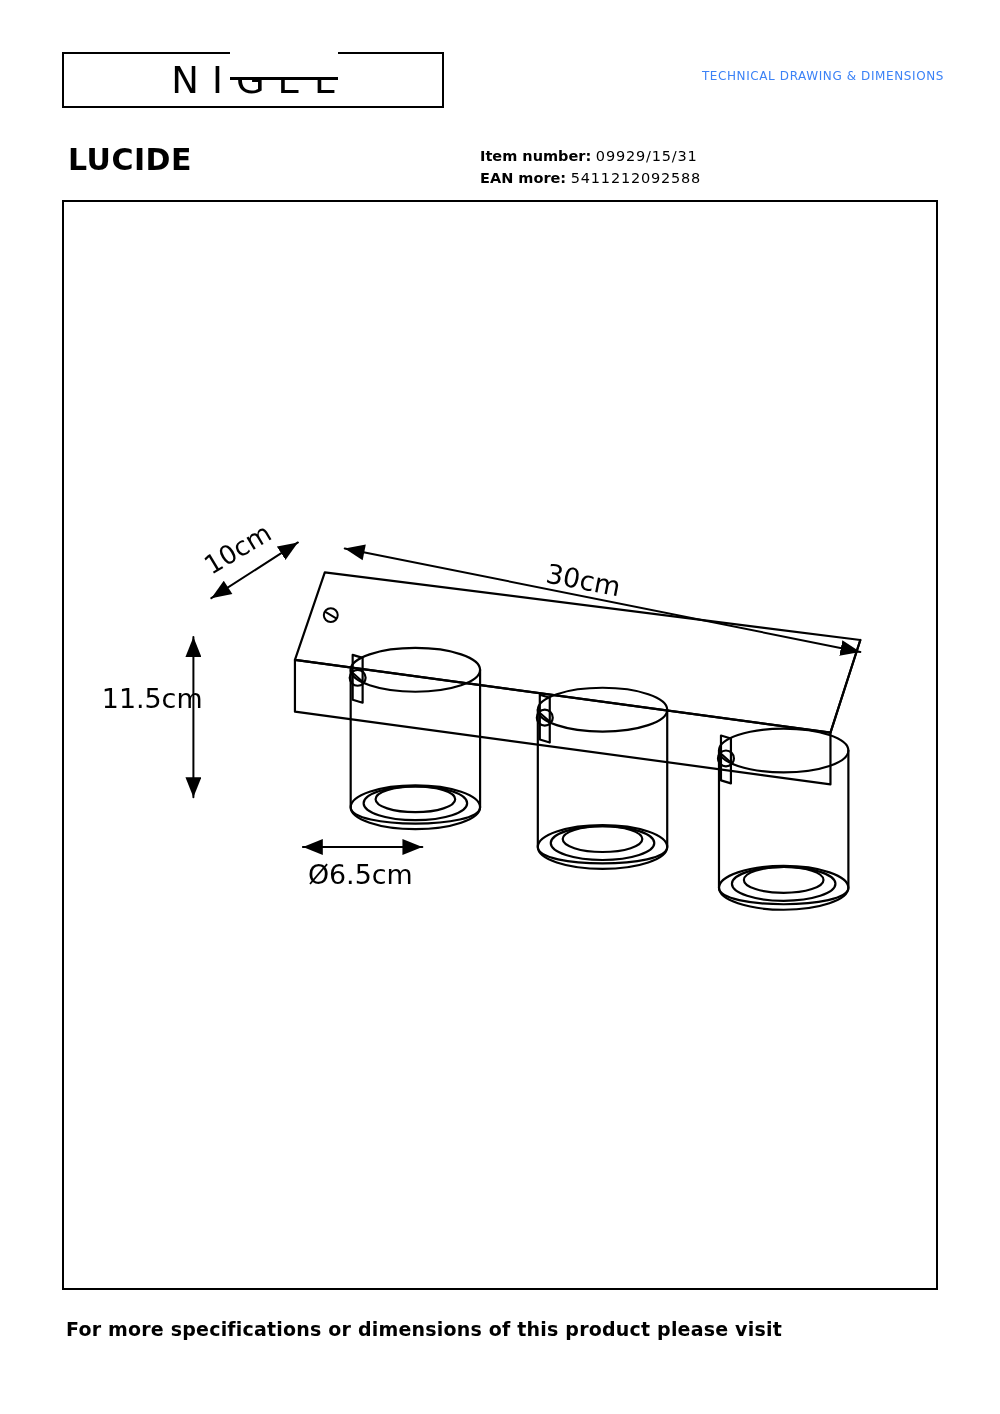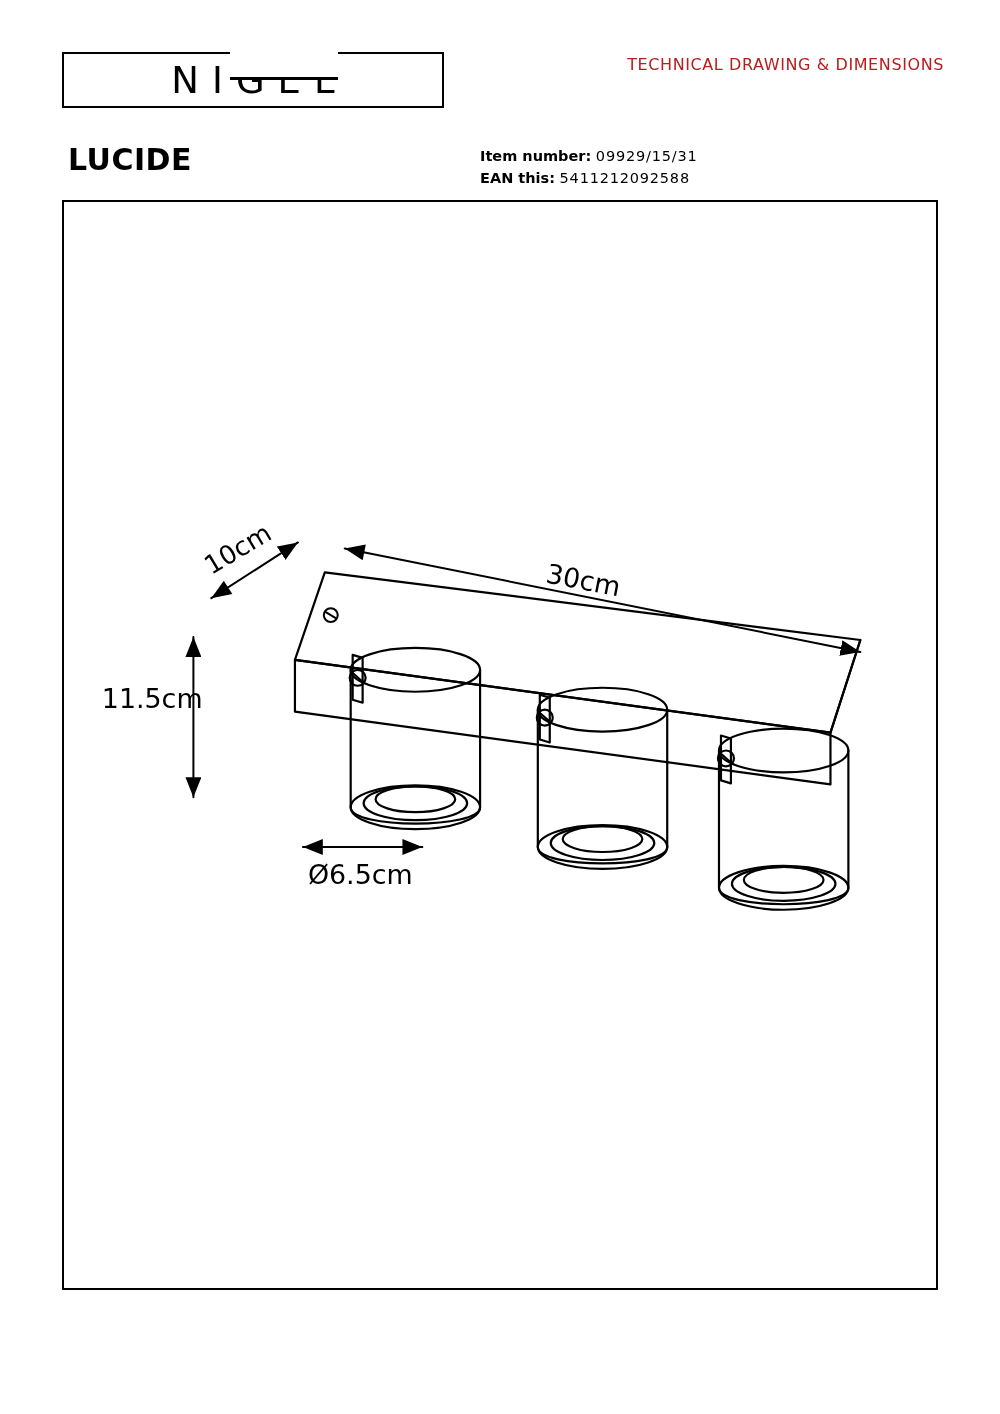--- a/index.html
+++ b/index.html
@@ -61,24 +61,24 @@
     position: absolute;
     left: 168px;
     top: 25px;
     width: 108px;
     height: 3px;
     background: #000;
   }
   .header-right {
     position: absolute;
     right: 0;
-    top: 3px;
-    font-size: 16px;
+    top: 17px;
+    font-size: 12px;
     letter-spacing: 0.6px;
-    color: #b91c1c;
+    color: #3b82f6;
     font-family: "DejaVu Sans", sans-serif;
     white-space: nowrap;
   }
 
   
   .title-row {
     position: absolute;
     top: 142px;
     left: 68px;
     right: 56px;
@@ -155,21 +155,21 @@
 </div>
 
 <div class="title-row">
   <div class="product-name">LUCIDE</div>
   <div class="meta">
     <div>
       <span class="lbl">Item number:</span>
       <span class="val">09929/15/31</span>
     </div>
     <div>
-      <span class="lbl">EAN this:</span>
+      <span class="lbl">EAN more:</span>
       <span class="val">5411212092588</span>
     </div>
   </div>
 </div>
 
 <div class="frame">
   <svg class="drawing" viewBox="0 0 876 1090">
     <defs>
       <marker id="arrowEnd" markerWidth="12" markerHeight="12" refX="10" refY="4" orient="auto">
         <path d="M0,0 L10,4 L0,8 z" fill="#000"></path>
@@ -238,13 +238,14 @@
     </g>
 
     <text x="148" y="375" font-size="26" fill="#000" transform="rotate(-31 148 375)">10cm</text>
     <text x="483" y="382" font-size="27" fill="#000" transform="rotate(11 483 382)">30cm</text>
     <text x="38" y="508" font-size="27" fill="#000">11.5cm</text>
     <text x="245" y="685" font-size="27" fill="#000">Ø6.5cm</text>
   </svg>
 </div>
 
 <div class="footer">
+  <div class="footer-line1">For more specifications or dimensions of this product please visit</div>
 </div>
 
 </body></html>

